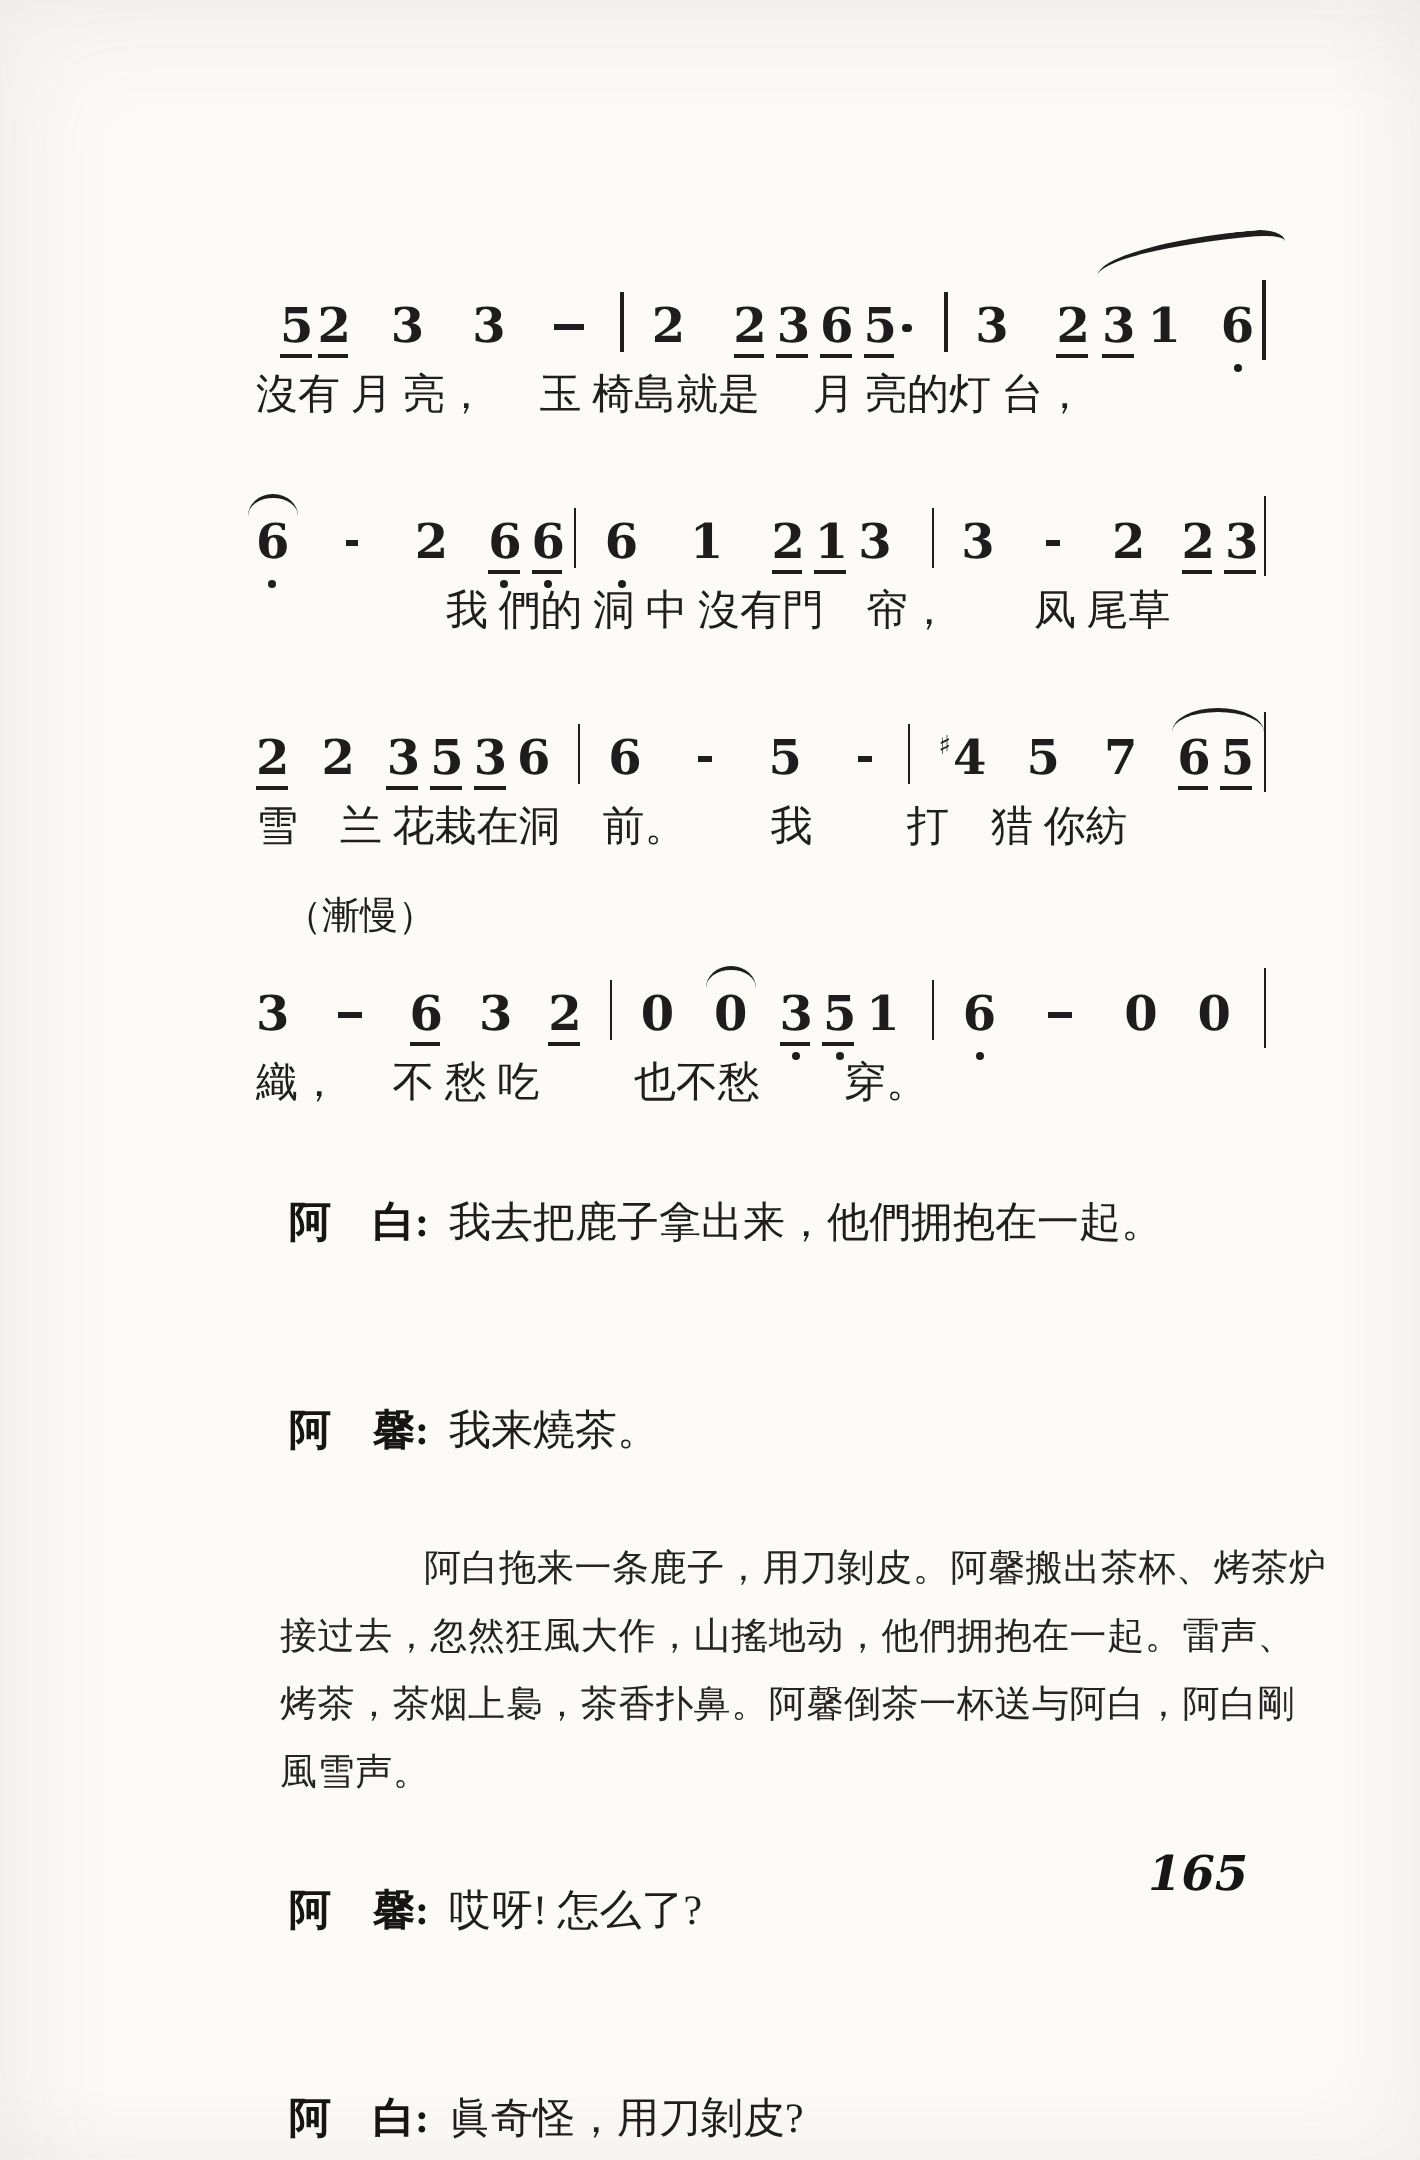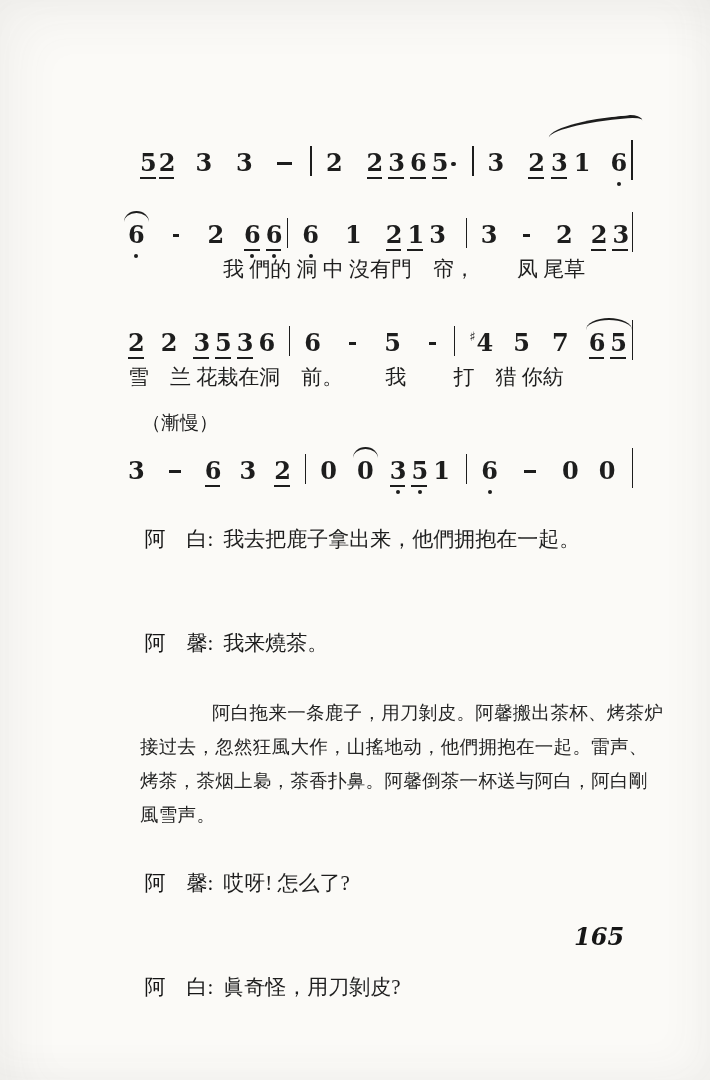--- a/index.html
+++ b/index.html
@@ -35,21 +35,21 @@
   .mdash{display:inline-block;width:16px;height:3px;background:#1d1d1d;margin-bottom:11px;}
   .augdot{display:inline-block;width:4.5px;height:4.5px;border-radius:50%;background:#1d1d1d;margin-bottom:10px;}
   .sharp{font-size:13px;vertical-align:10px;margin-right:1px;}
   .tieout{position:absolute;right:-10px;top:-22px;width:95px;height:17px;
     border-top:3px solid #1d1d1d;border-radius:100% 18% 0 0/95% 40% 0 0;transform:rotate(-5deg);}
   .lyric{margin-top:6px;font-size:21px;line-height:30px;white-space:pre;color:#1e1e1e;}
   .lyric.ind{margin-left:95px;}
   .tempo{font-size:19px;line-height:26px;margin:0 0 12px 14px;color:#1e1e1e;}
   
   .drow{margin-left:-15px;line-height:34px;margin-bottom:2px;font-size:21px;white-space:pre;}
-  .speaker{font-weight:400;white-space:pre;color:#151515;margin-top:25px;}
+  .speaker{font-weight:700;white-space:pre;color:#151515;margin-top:25px;}
   .dtext{margin-left:10px;color:#1e1e1e;}
   .stage{margin-left:12px;font-size:18.5px;letter-spacing:.3px;color:#242424;}
   .sline{line-height:34px;white-space:pre;}
   .sline.first{text-indent:72px;}
   .pagenum{position:absolute;left:574px;top:922px;
     font-family:"DejaVu Serif",serif;font-style:italic;font-weight:700;font-size:24px;color:#161616;}
   .watermark{position:absolute;right:14px;bottom:9px;font-size:15.5px;
     font-family:"Liberation Sans","DejaVu Sans",sans-serif;letter-spacing:1px;}
   .wm-site{color:#b5ada2;}
   .wm-url{color:#c97a52;margin-left:4px;letter-spacing:0;}
@@ -76,20 +76,21 @@
           <span class="augdot" style="margin-right: 16px;"></span>
           <span class="bar" style="margin-right: 14px;"></span>
           <span class="note" style="margin-right: 24px;">3</span>
           <span class="note u" style="margin-right: 6px;">2</span>
           <span class="note u" style="margin-right: 6px;">3</span>
           <span class="note" style="margin-right: 20px;">1</span>
           <span class="note" style="margin-right: 4px;">6<i class="dotb"></i></span>
           <span class="tieout"></span>
           <span class="bar end"></span>
         </div>
+      <div class="lyric">沒有 月 亮，　 玉 椅島就是　 月 亮的灯 台，</div>
     </section>
 
     <section class="mblock b2">
       <div class="mline">
           <span class="note" style="margin-right: 28px;">6<i class="dotb"></i><i class="notearc"></i></span>
           <span class="mdash" style="margin-right: 28px;"></span>
           <span class="note" style="margin-right: 20px;">2</span>
           <span class="note u" style="margin-right: 5px;">6<i class="dotb"></i></span>
           <span class="note u" style="margin-right: 5px;">6<i class="dotb"></i></span>
           <span class="bar" style="margin-right: 14px;"></span>
@@ -150,20 +151,21 @@
           <span class="note u" style="margin-right: 5px;">3<i class="dotb"></i></span>
           <span class="note u" style="margin-right: 5px;">5<i class="dotb"></i></span>
           <span class="note" style="margin-right: 16px;">1</span>
           <span class="bar" style="margin-right: 14px;"></span>
           <span class="note" style="margin-right: 26px;">6<i class="dotb"></i></span>
           <span class="mdash" style="margin-right: 26px;"></span>
           <span class="note" style="margin-right: 20px;">0</span>
           <span class="note" style="margin-right: 16px;">0</span>
           <span class="bar end"></span>
         </div>
+      <div class="lyric">織，　 不 愁 吃　　 也不愁　　穿。</div>
     </section>
 
     <div class="drow">
       <span class="speaker">阿　白:</span><span class="dtext">我去把鹿子拿出来，他們拥抱在一起。</span>
     </div>
     <div class="drow">
       <span class="speaker">阿　馨:</span><span class="dtext">我来燒茶。</span>
     </div>
 
     <div class="stage">

